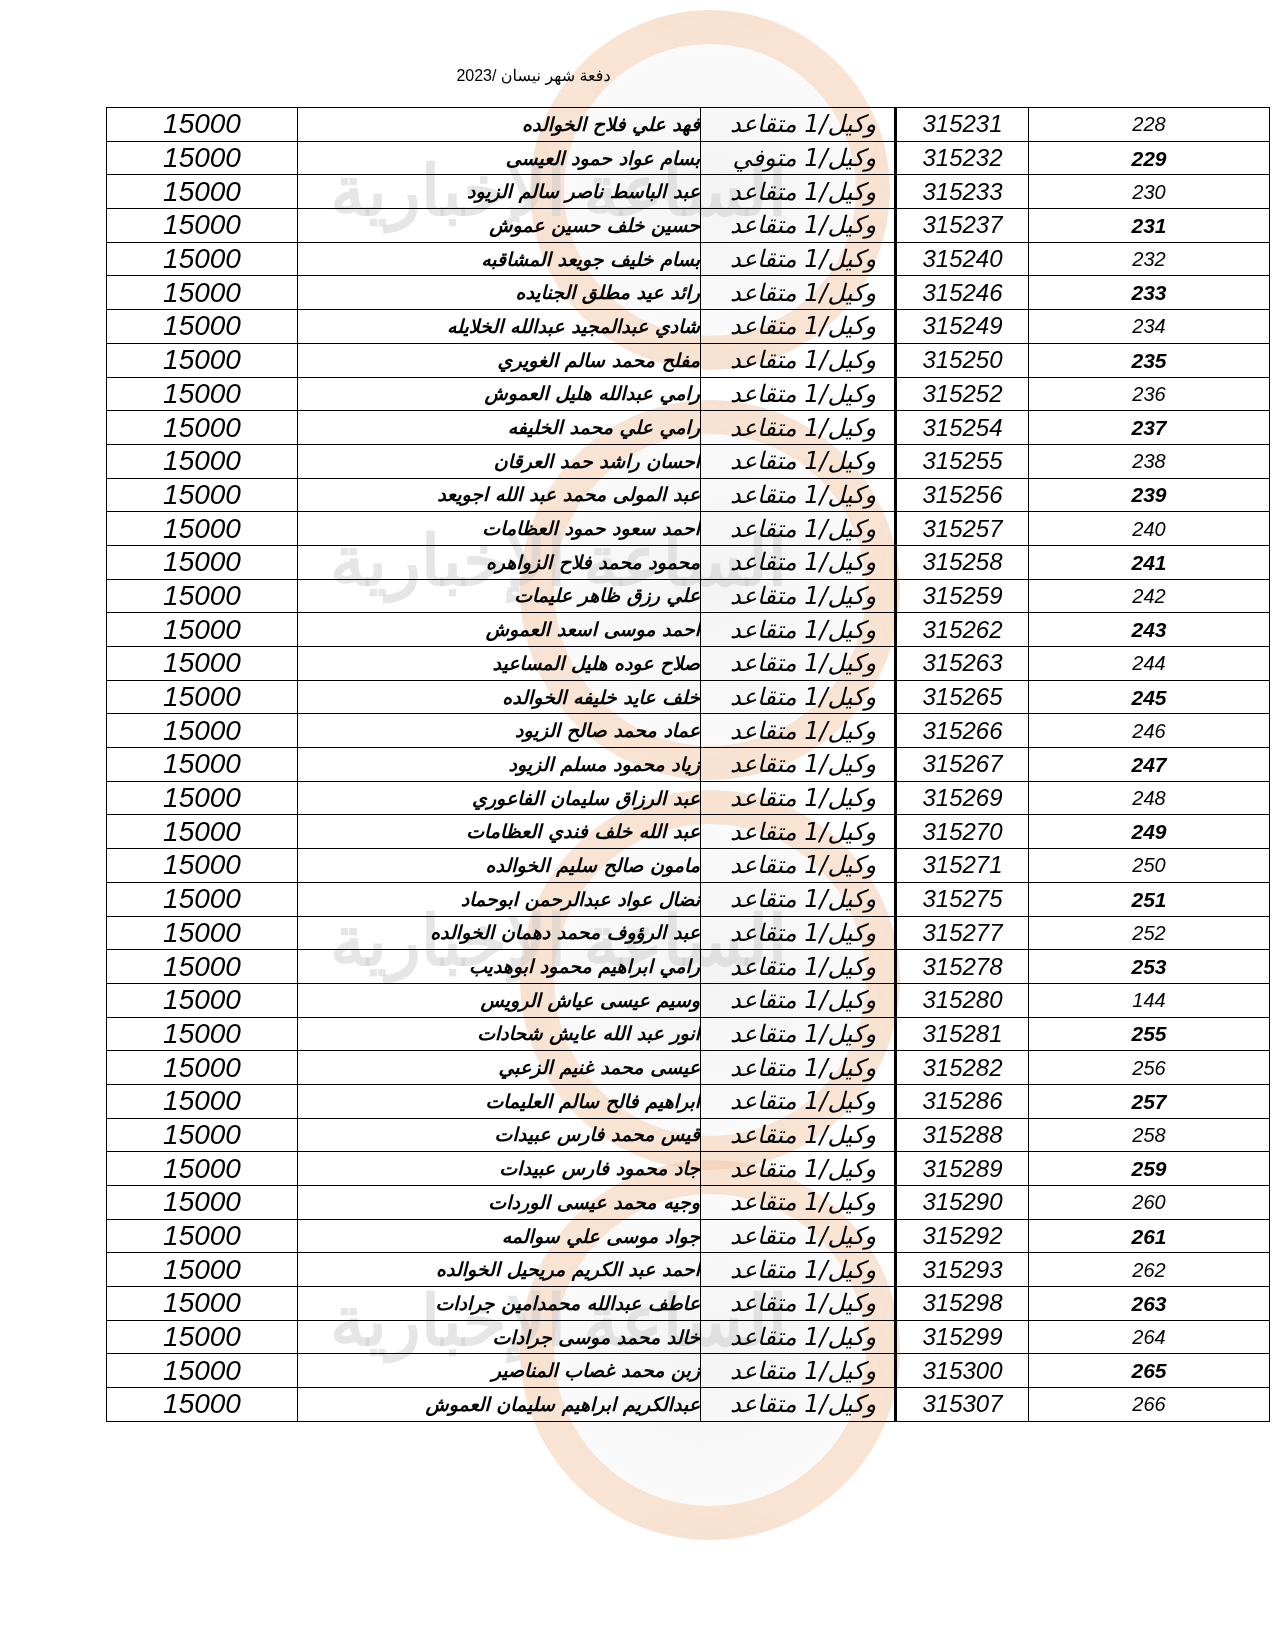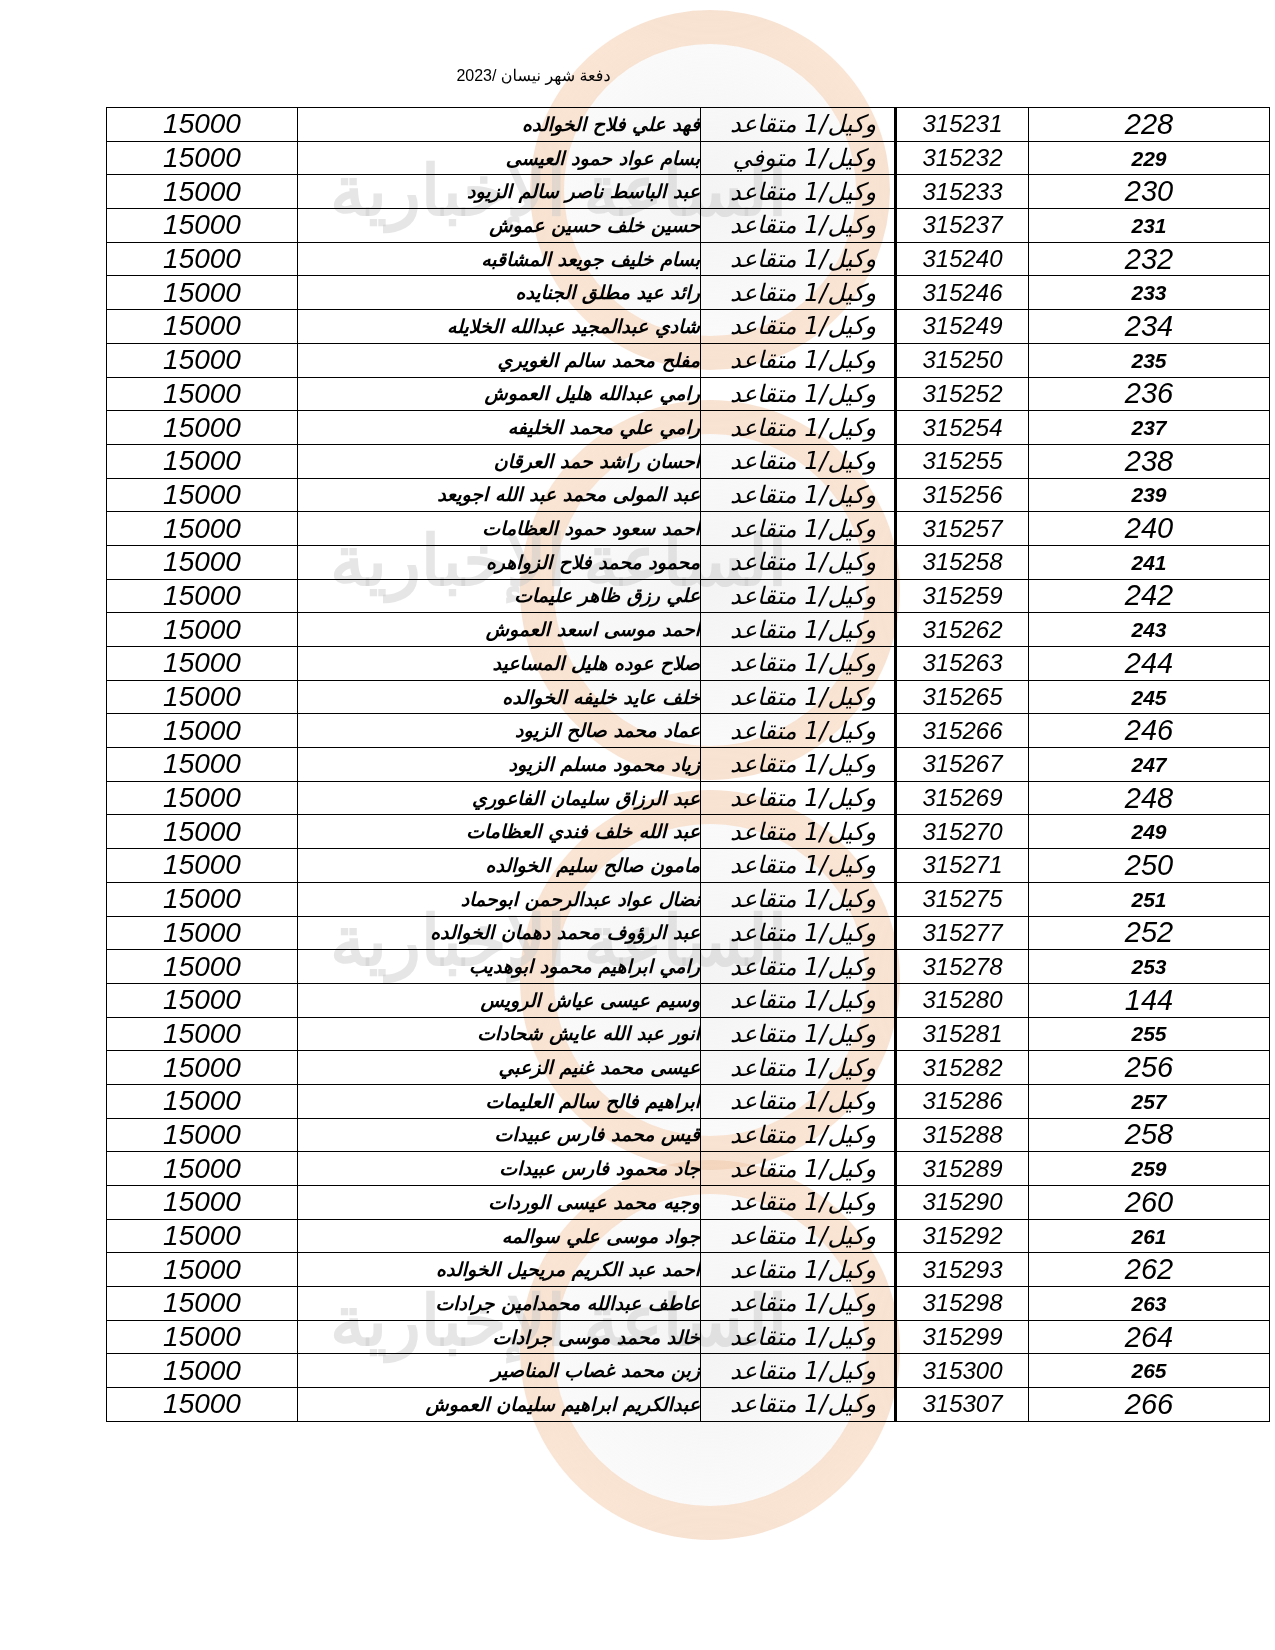--- a/index.html
+++ b/index.html
@@ -27,21 +27,21 @@
     border-collapse: collapse; table-layout: fixed; direction: ltr; font-style: italic;
   }
   table.roster td {
     border: 1.5px solid #000; height: 32.7px; padding: 0; line-height: 1;
     overflow: hidden; white-space: nowrap; background: transparent;
   }
   td.c-amount { width: 190px; text-align: center; font-size: 28px; }
   td.c-name { width: 402px; text-align: right; font-size: 19px; font-weight: bold; direction: rtl; font-family: "DejaVu Sans", sans-serif; }
   td.c-status { width: 175px; text-align: right; padding-right: 18px !important; font-size: 24px; direction: rtl; font-family: "DejaVu Sans", sans-serif; }
   td.c-id { width: 131px; text-align: center; font-size: 24px; }
-  td.c-no { text-align: center; font-size: 29px; }
+  td.c-no { text-align: center; font-size: 20px; }
   td.c-no.bold { font-weight: bold; font-size: 21px; margin-top: 18px; }
   table.roster tr td.c-status { border-right: 3px solid #000; text-align: right; }
 </style>
 </head>
 <body>
 
 <div class="watermark wm-clock" style="left:530px; top:10px; width:360px; height:360px;"></div>
 <div class="watermark wm-clock" style="left:520px; top:400px; width:380px; height:380px;"></div>
 <div class="watermark wm-clock" style="left:520px; top:790px; width:380px; height:380px;"></div>
 <div class="watermark wm-clock" style="left:520px; top:1160px; width:380px; height:380px;"></div>

